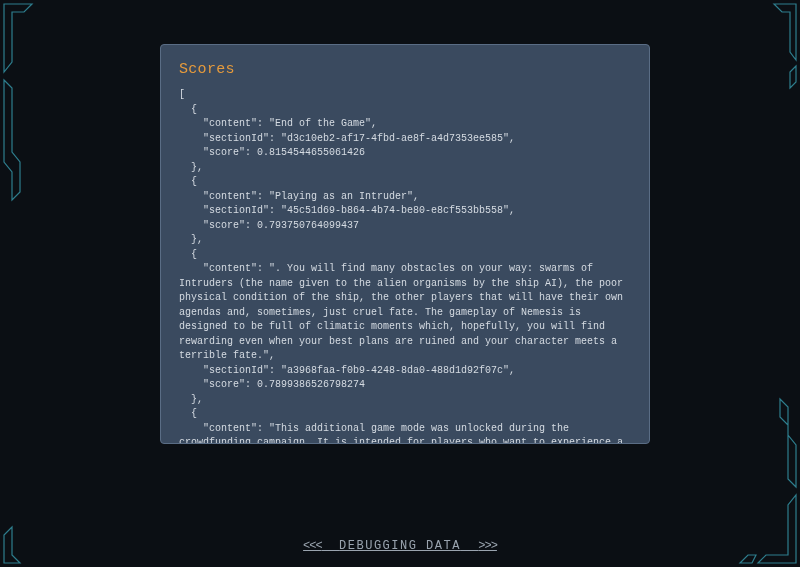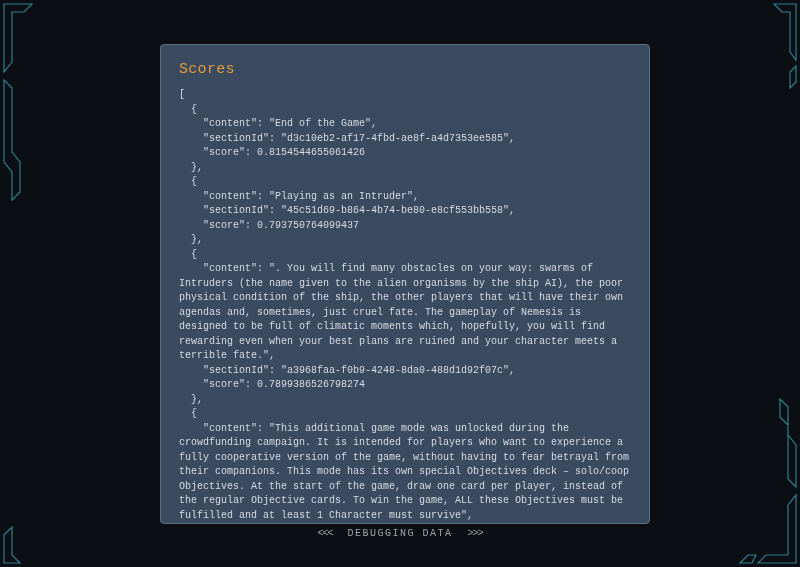--- a/index.html
+++ b/index.html
@@ -15,21 +15,21 @@
 
   
   .hud { position: absolute; pointer-events: none; }
   .hud svg { display: block; }
 
   .panel {
     position: absolute;
     left: 160px;
     top: 44px;
     width: 490px;
-    height: 480px;
+    height: 400px;
     background: #3a4a5f;
     border: 1px solid #5a6d85;
     border-radius: 4px;
     padding: 16px 18px 25px 18px;
     overflow: hidden;
   }
   .panel-title {
     color: #e59a3c;
     font-size: 15px;
     font-weight: normal;
@@ -41,25 +41,26 @@
     font-size: 10px;
     line-height: 1.45;
     color: #d5dbe2;
     white-space: pre-wrap;
     word-wrap: break-word;
   }
 
   .footer-label {
     position: absolute;
     left: 50%;
-    bottom: 28px;
+    bottom: 14px;
     transform: translateX(-50%);
-    font-size: 10px;
+    font-size: 12px;
     letter-spacing: 1.5px;
     color: #9aa4af;
+    text-decoration: underline;
   }
   .chevs { letter-spacing: -1px; }
 </style>
 </head>
 <body>
 
 <div class="hud" style="left:2px; top:2px;">
   <svg width="40" height="200" viewBox="0 0 40 200">
     <path d="M2 2 L30 2 L22 10 L10 10 L10 60 L2 70 L2 2 Z
              M2 78 L10 86 L10 150 L18 160 L18 190 L10 198 L10 170 L2 160 Z" fill="none" stroke="#2e7e8e" stroke-width="1.2"></path>

